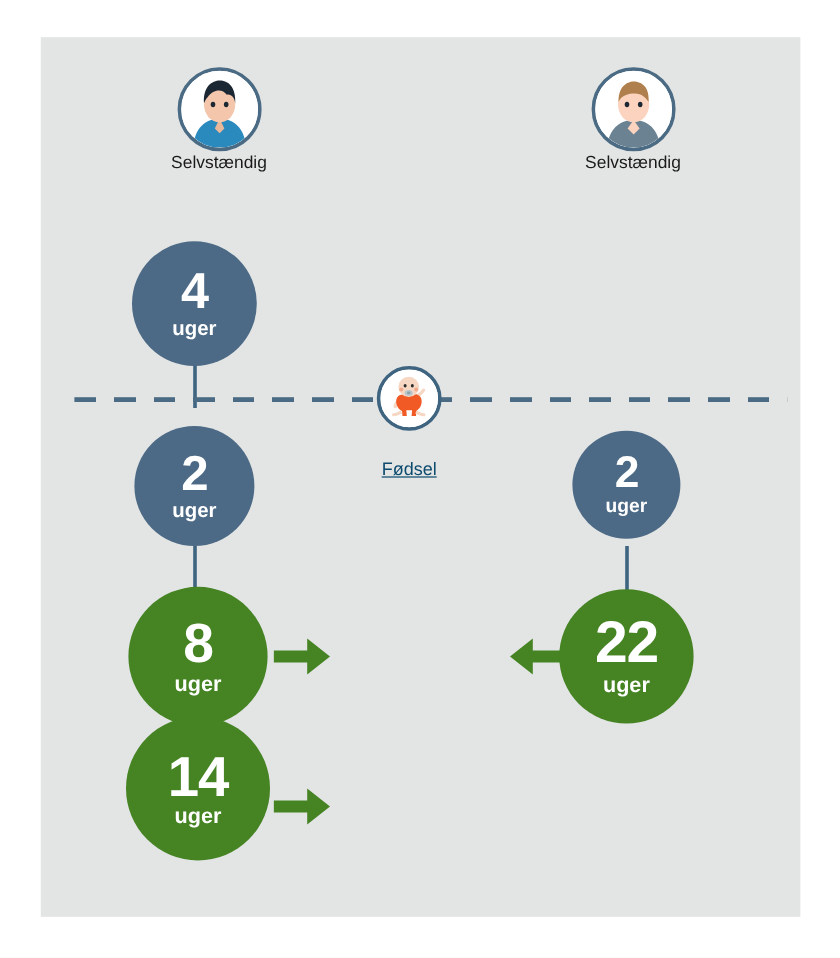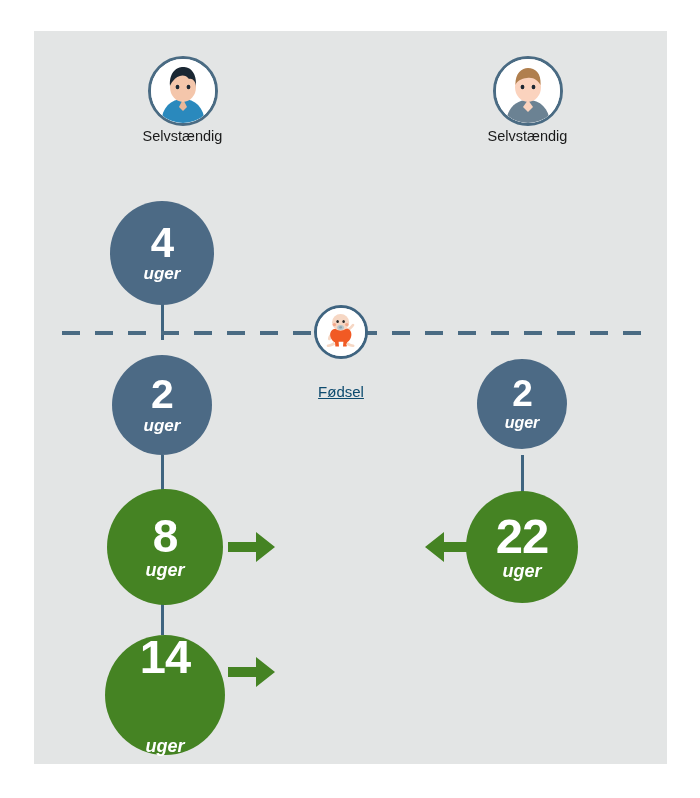--- a/index.html
+++ b/index.html
@@ -128,21 +128,20 @@
   .bubble.green { background: #458323; }
   .bubble .num {
     font-weight: bold;
     line-height: 0.92;
     letter-spacing: -1px;
   }
   .bubble .unit {
     font-weight: bold;
     line-height: 1;
     margin-top: 3px;
-    font-style: italic;
   }
 
   
   .arrow {
     position: absolute;
     height: 34px;
   }
   .arrow svg { display: block; }
 </style>
 </head>
@@ -207,21 +206,21 @@
   <div class="bubble green" style="left:107px; top:489px; width:116px; height:116px;">
     <span class="num" style="font-size:46px;">8</span>
     <span class="unit" style="font-size:18px;">uger</span>
   </div>
 
   <div class="arrow" style="left:228px; top:655px; width:48px;">
     <svg width="48" height="34" viewBox="0 0 48 34" xmlns="http://www.w3.org/2000/svg">
       <path d="M0 12 L28 12 L28 2 L47 17 L28 32 L28 22 L0 22 Z" fill="#458323"></path>
     </svg>
   </div>
-  <div class="bubble green" style="left:105px; top:635px; width:120px; height:120px;justify-content:space-between;">
+  <div class="bubble green" style="left:105px; top:597px; width:120px; height:120px;">
     <span class="num" style="font-size:47px;">14</span>
     <span class="unit" style="font-size:18px;">uger</span>
   </div>
 
   <div class="bubble blue" style="left:477px; top:359px; width:90px; height:90px;">
     <span class="num" style="font-size:37px;">2</span>
     <span class="unit" style="font-size:16px;">uger</span>
   </div>
 
   <div class="arrow" style="left:424px; top:530px; width:48px;">

